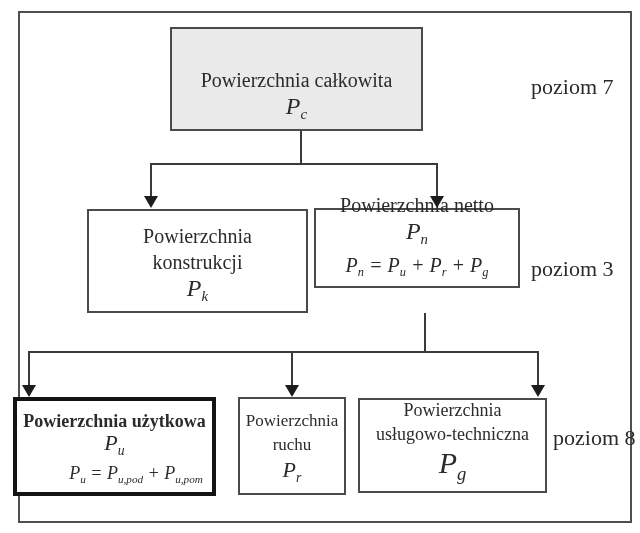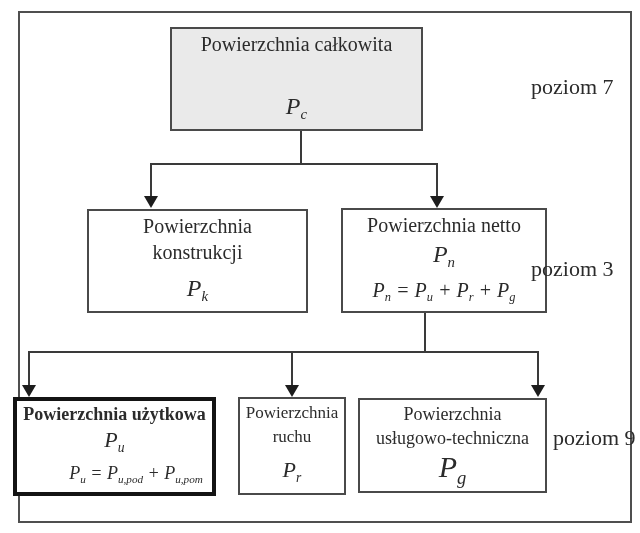--- a/index.html
+++ b/index.html
@@ -7,31 +7,31 @@
     width:640px; height:533px; position:relative; background:#ffffff;
     font-family:"Liberation Serif", serif; color:#2b2b2b; overflow:hidden;
   }
   .frame {
     position:absolute; left:18px; top:11px; width:614px; height:512px;
     border:2px solid #4f4f4f; box-sizing:border-box; background:#ffffff;
   }
   .node {
     position:absolute; box-sizing:border-box; background:#ffffff;
     border:2px solid #4a4a4a; display:flex; flex-direction:column;
-    align-items:center; justify-content:space-between; text-align:center;
+    align-items:center; justify-content:flex-end; text-align:center;
     padding:2px 4px;
   }
   .node-title { white-space:pre-line; font-size:20px; line-height:26px; }
   .node-sym { font-weight:normal; font-style:italic; font-size:24px; line-height:26px; }
   .node-formula { font-style:italic; font-size:20px; line-height:24px; }
   sub { font-size:0.62em; vertical-align:-0.35em; }
 
   #node-calkowita { left:170px; top:27px;  width:253px; height:104px; background:#eaeaea; }
   #node-konstrukcji { left:87px;  top:209px; width:221px; height:104px; }
-  #node-netto      { left:314px; top:208px; width:206px; height:105px;margin-left:27px; }
+  #node-netto      { left:314px; top:208px; width:206px; height:80px; }
   #node-uzytkowa   { left:13px;  top:397px; width:203px; height:99px; border:4px solid #141414; }
   #node-uzytkowa .node-title { font-weight:bold; font-size:18px; line-height:22px; }
   #node-uzytkowa .node-sym { font-size:22px; line-height:22px; }
   #node-uzytkowa .node-formula { font-size:18px; line-height:22px;margin-left:43px; }
   #node-ruchu      { left:238px; top:397px; width:108px; height:98px; }
   #node-ruchu .node-title { font-size:17px; line-height:24px; }
   #node-ruchu .node-sym { font-size:22px; }
   #node-uslugowo   { left:358px; top:398px; width:189px; height:95px; }
   #node-uslugowo .node-title { font-size:18px; line-height:24px; }
   #node-uslugowo .node-sym { font-size:30px; line-height:33px; }
@@ -85,21 +85,21 @@
 </div>
 
 <div class="node" id="node-uslugowo">
   <div class="node-title">Powierzchnia
 usługowo-techniczna</div>
   <div class="node-sym"><span>P<sub>g</sub></span></div>
 </div>
 
 <div class="poziom" id="poziom-1">poziom 7</div>
 <div class="poziom" id="poziom-2">poziom 3</div>
-<div class="poziom" id="poziom-3">poziom 9</div>
+<div class="poziom" id="poziom-3">poziom 8</div>
 
 <div class="line" style="left:300px; top:131px; width:2px; height:34px;"></div>
 <div class="line" style="left:150px; top:163px; width:288px; height:2px;"></div>
 <div class="line" style="left:150px; top:163px; width:2px; height:34px;"></div>
 <div class="arrow-down" style="left:144px; top:196px;"></div>
 <div class="line" style="left:436px; top:163px; width:2px; height:34px;"></div>
 <div class="arrow-down" style="left:430px; top:196px;"></div>
 
 <div class="line" style="left:424px; top:313px; width:2px; height:40px;"></div>
 <div class="line" style="left:28px; top:351px; width:511px; height:2px;"></div>

